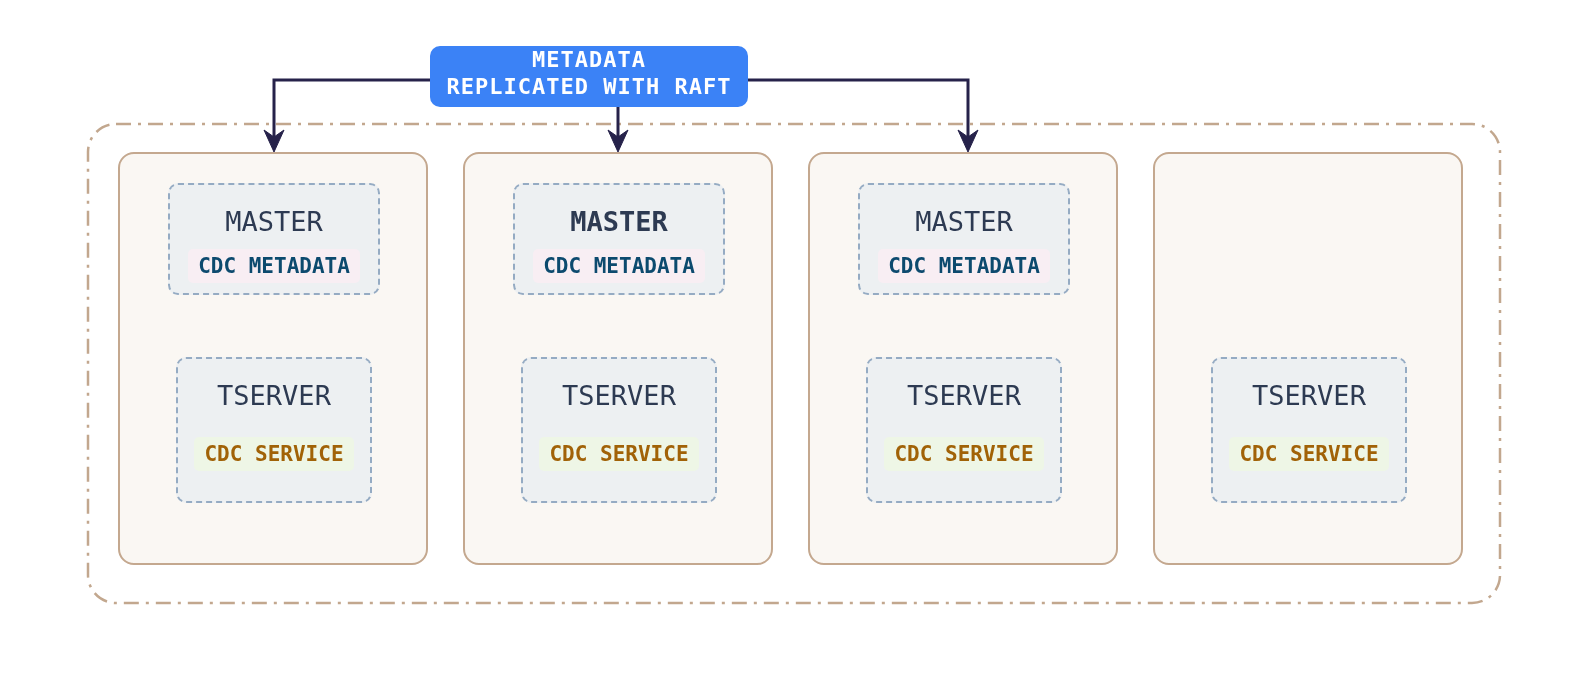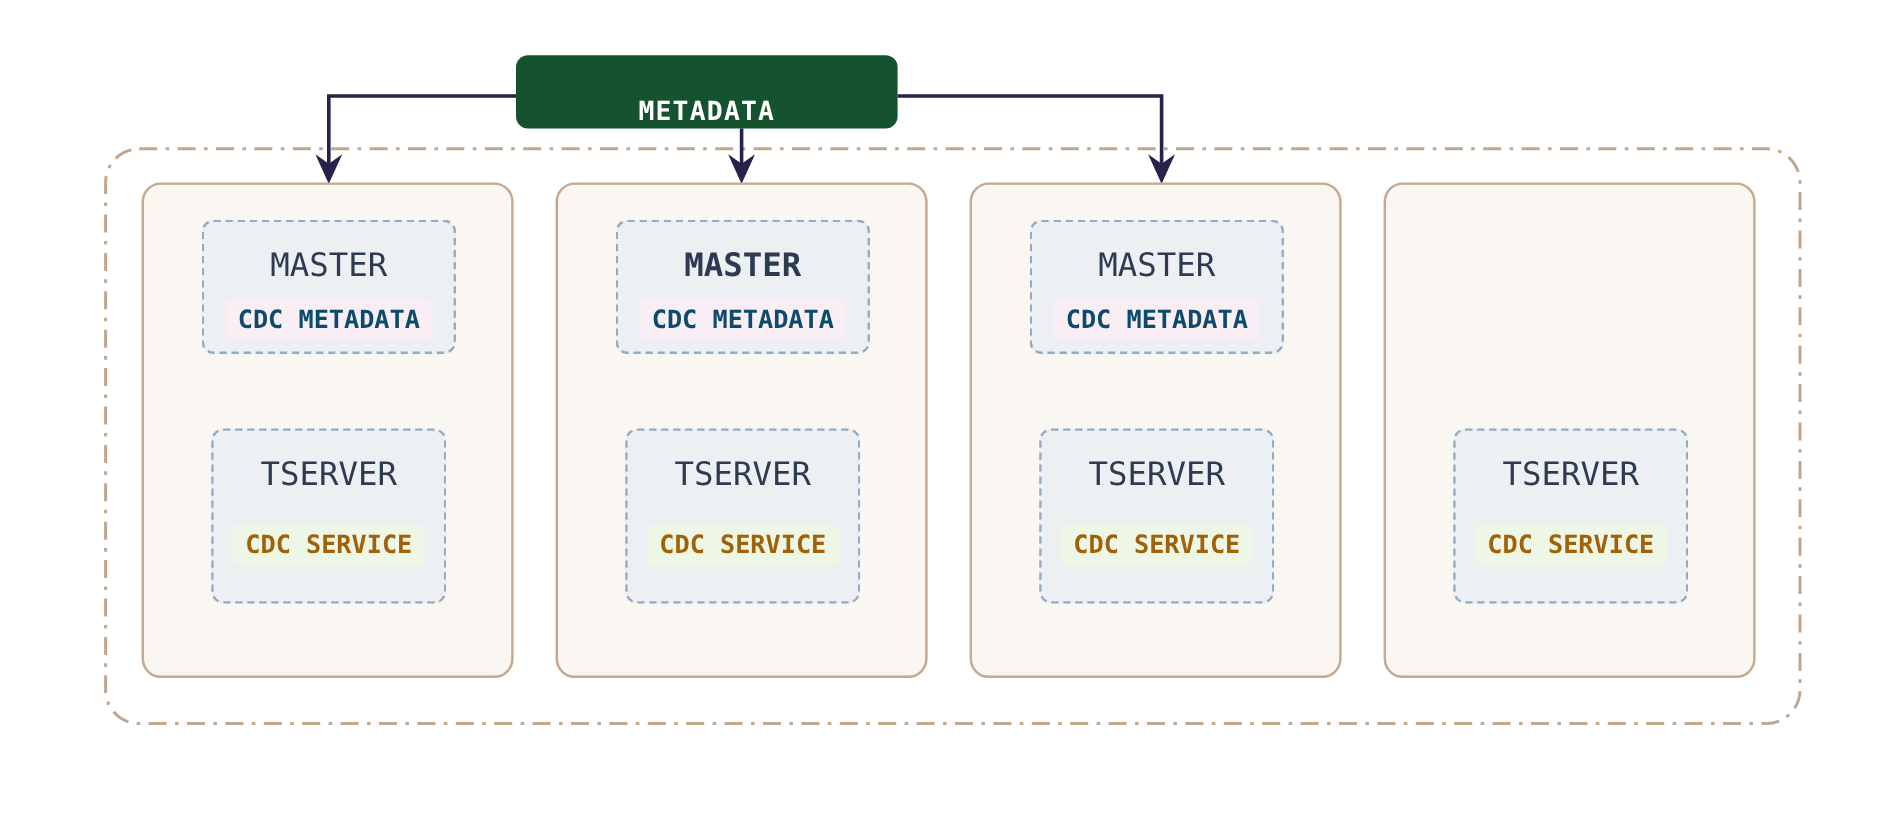--- a/index.html
+++ b/index.html
@@ -22,27 +22,27 @@
     width: 1583px;
     height: 694px;
   }
   
   .raft-box {
     position: absolute;
     left: 430px;
     top: 46px;
     width: 318px;
     height: 61px;
-    background: #14532d;
+    background: #3b82f6;
     border-radius: 10px;
     color: #ffffff;
     display: flex;
     flex-direction: column;
     align-items: center;
-    justify-content: flex-end;
+    justify-content: flex-start;
     font-size: 22px;
     font-weight: bold;
     letter-spacing: 1px;
     line-height: 27px;
     z-index: 3;
     white-space: nowrap;
   }
   
   .node {
     position: absolute;
@@ -145,20 +145,21 @@
 
     <path d="M 618 107 L 618 137" fill="none" stroke="#26224a" stroke-width="3"></path>
     <path d="M 618 152 L 608 130 L 618 137 L 628 130 Z" fill="#26224a" stroke="#26224a" stroke-width="1"></path>
 
     <path d="M 748 80 L 968 80 L 968 137" fill="none" stroke="#26224a" stroke-width="3"></path>
     <path d="M 968 152 L 958 130 L 968 137 L 978 130 Z" fill="#26224a" stroke="#26224a" stroke-width="1"></path>
   </svg>
 
   <div class="raft-box">
     <div>METADATA</div>
+    <div>REPLICATED WITH RAFT</div>
   </div>
 
   <div class="node node-1">
     <div class="inner-box master-box">
       <div class="inner-title">MASTER</div>
       <div class="chip chip-metadata">CDC METADATA</div>
     </div>
     <div class="inner-box tserver-box">
       <div class="inner-title">TSERVER</div>
       <div class="chip chip-service">CDC SERVICE</div>

